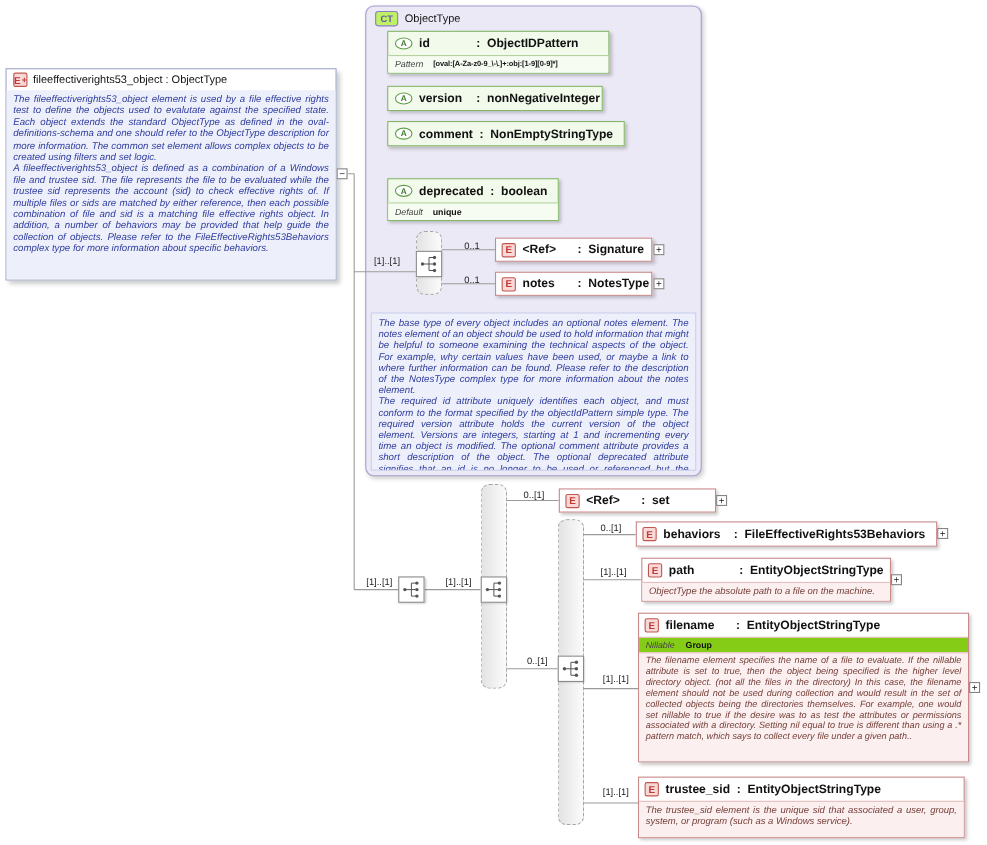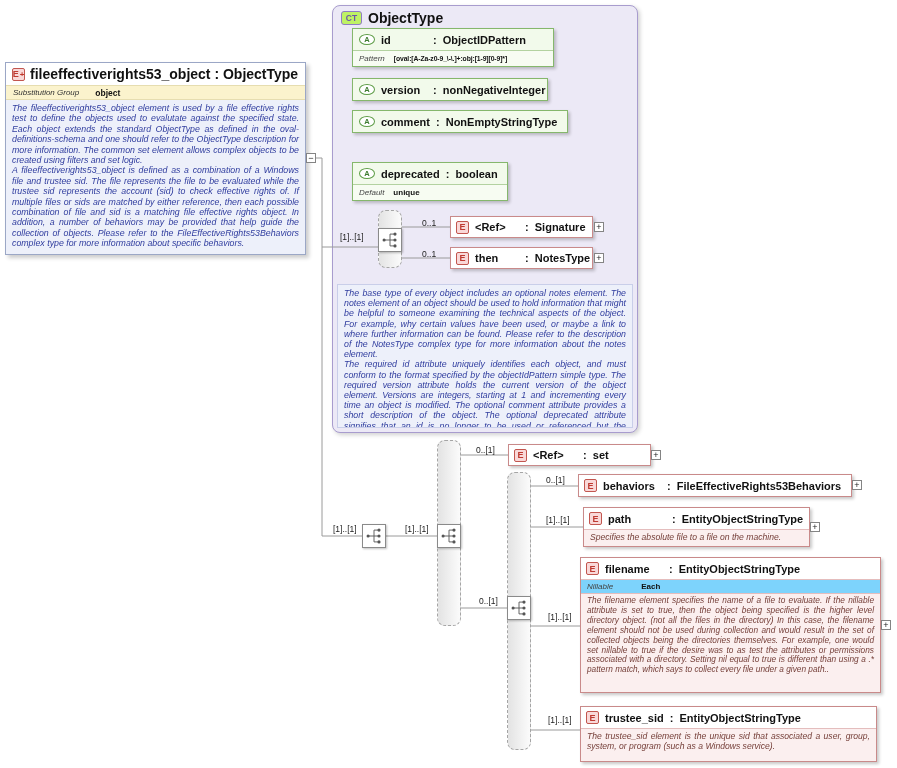--- a/index.html
+++ b/index.html
@@ -1,21 +1,21 @@
 <!DOCTYPE html>
 <html><head>
 <meta charset="utf-8">
 <style>
   *{margin:0;padding:0;box-sizing:border-box}
   body{font-family:"Liberation Sans",sans-serif;background:#fff}
   #canvas{position:relative;width:897px;height:768px;background:#fff;overflow:hidden}
   svg.wires{position:absolute;left:0;top:0;z-index:1}
   .ct-bg{position:absolute;left:332px;top:5px;width:306px;height:428px;background:#ECE9F6;border:1px solid #A89CCE;border-radius:8px;box-shadow:2px 2px 4px rgba(0,0,0,.18);z-index:0}
   .it{position:absolute;z-index:2}
-  .title{font-size:14px;font-weight:bold;color:#111;white-space:nowrap}
+  .title{font-size:10px;font-weight:normal;color:#111;white-space:nowrap}
   .ct-hdr{display:flex;align-items:center;gap:6px}
   .cticon{width:21px;height:14px;background:#bef264;border:1px solid #8E7CC3;border-radius:3px;color:#6A55A8;font-size:8.5px;font-weight:bold;display:flex;align-items:center;justify-content:center;flex:0 0 auto}
   .box{background:#fff;border:1px solid #9BA7C6;box-shadow:3px 3px 4px rgba(0,0,0,.2);display:flex;flex-direction:column}
   .box .hdr{display:flex;align-items:center;gap:5px;padding:3px 6px;flex:0 0 auto}
   .subst{height:15px;background:#FBF3CD;border-top:1px solid #E6DDB0;border-bottom:1px solid #E6DDB0;display:flex;align-items:center;padding:0 7px;flex:0 0 auto}
   .subst .flab{font-size:8px;font-style:italic;color:#333}
   .subst .fval{font-size:8.5px;font-weight:bold;margin-left:16px}
   .doc{font-style:italic;text-align:justify;white-space:pre-line;overflow:hidden}
   .bluedoc{flex:1;background:#EDF0FA;color:#2F3C9E;padding:3px 6px;font-size:8.8px;line-height:10.4px}
   .ctdoc{background:#EDF0FA;border:1px solid #C9CEE9;color:#2F3C9E;padding:3px 6px;font-size:8.8px;line-height:10.2px}
@@ -28,21 +28,21 @@
   .fval.pattern{font-size:6.8px;letter-spacing:-0.1px}
   .nm,.tp{font-size:11px;font-weight:bold;color:#111;white-space:pre}
   .aicon{width:16px;height:11px;background:#fff;border:1px solid #5D9C46;border-radius:50%;color:#3E7C30;font-size:7.5px;font-weight:bold;display:flex;align-items:center;justify-content:center;flex:0 0 auto}
   .eicon{width:13px;height:13px;background:#F9D8D8;border:1px solid #C2564F;border-radius:2px;color:#BE3A32;font-size:9px;font-weight:bold;display:flex;align-items:center;justify-content:center;flex:0 0 auto}
   .eplus{font-size:8px;color:#C0392B;font-weight:bold;margin-left:1px;font-style:normal}
   .ebox{height:22px;background:#fff;border:1px solid #C98A8A;box-shadow:2px 2px 3px rgba(0,0,0,.22);display:flex;align-items:center;gap:6px;padding:0 5px}
   .ebox .nm{min-width:44px}
   .ebig{background:#fff;border:1px solid #C98A8A;box-shadow:2px 2px 3px rgba(0,0,0,.22);display:flex;flex-direction:column}
   .ebig .hdr{height:21px;display:flex;align-items:center;gap:6px;padding:0 5px;flex:0 0 auto}
   .ebig .nm{min-width:58px}
-  .pinkfacet{height:14px;border-top:1px solid #E4BDBD;background:#7dd3fc;display:flex;align-items:center;gap:28px;padding:0 6px;flex:0 0 auto}
+  .pinkfacet{height:14px;border-top:1px solid #E4BDBD;background:#84cc16;display:flex;align-items:center;gap:10px;padding:0 6px;flex:0 0 auto}
   .pinkdoc{flex:1;background:#FBEFEF;border-top:1px solid #E4BDBD;color:#76403A;padding:2px 6px;font-size:8.6px;line-height:10.2px}
   .pinkdoc.fs-sm{font-size:8.3px;line-height:9.9px}
   .card{font-size:8.5px;color:#222;white-space:nowrap}
   .gbar{width:24px;background:linear-gradient(90deg,#E3E3E3,#FBFBFB);border:1px dashed #A5A5A5;border-radius:8px}
   .glyph{width:24px;height:24px;background:#fff;border:1px solid #8A8A8A;box-shadow:1px 1px 2px rgba(0,0,0,.25);display:flex;align-items:center;justify-content:center}
   .plusbtn{width:10px;height:10px;background:#fff;border:1px solid #848484;font-size:9px;color:#222;display:flex;align-items:center;justify-content:center;line-height:1}
 </style>
 </head>
 <body>
 
@@ -55,24 +55,20 @@
   </svg>
 
   <div class="it box" style="left:5px;top:62px;width:301px;height:193px">
     <div class="hdr">
       <span class="eicon">
           <span>E</span>
           <span class="eplus">+</span>
         </span>
       <span class="title">fileeffectiverights53_object : ObjectType</span>
     </div>
-    <div class="subst">
-      <span class="flab">Substitution Group</span>
-      <span class="fval">object</span>
-    </div>
     <div class="doc bluedoc">The fileeffectiverights53_object element is used by a file effective rights test to define the objects used to evalutate against the specified state. Each object extends the standard ObjectType as defined in the oval-definitions-schema and one should refer to the ObjectType description for more information. The common set element allows complex objects to be created using filters and set logic.
 A fileeffectiverights53_object is defined as a combination of a Windows file and trustee sid. The file represents the file to be evaluated while the trustee sid represents the account (sid) to check effective rights of. If multiple files or sids are matched by either reference, then each possible combination of file and sid is a matching file effective rights object. In addition, a number of behaviors may be provided that help guide the collection of objects. Please refer to the FileEffectiveRights53Behaviors complex type for more information about specific behaviors.</div>
   </div>
   <div class="it plusbtn" style="left:306px;top:153px">−</div>
 
   <div class="it ct-hdr" style="left:341px;top:10px">
     <span class="cticon">CT</span>
     <span class="title">ObjectType</span>
   </div>
 
@@ -132,21 +128,21 @@
   <div class="it ebox" style="left:450px;top:216px;width:143px">
     <span class="eicon">E</span>
     <span class="nm">&lt;Ref&gt;</span>
     <span class="tp">:  Signature</span>
   </div>
   <div class="it plusbtn" style="left:594px;top:222px">+</div>
 
   <span class="it card" style="left:422px;top:249px">0..1</span>
   <div class="it ebox" style="left:450px;top:247px;width:143px">
     <span class="eicon">E</span>
-    <span class="nm">then</span>
+    <span class="nm">notes</span>
     <span class="tp">:  NotesType</span>
   </div>
   <div class="it plusbtn" style="left:594px;top:253px">+</div>
 
   <div class="it doc ctdoc" style="left:337px;top:284px;width:296px;height:144px">The base type of every object includes an optional notes element. The notes element of an object should be used to hold information that might be helpful to someone examining the technical aspects of the object. For example, why certain values have been used, or maybe a link to where further information can be found. Please refer to the description of the NotesType complex type for more information about the notes element.
 The required id attribute uniquely identifies each object, and must conform to the format specified by the objectIdPattern simple type. The required version attribute holds the current version of the object element. Versions are integers, starting at 1 and incrementing every time an object is modified. The optional comment attribute provides a short description of the object. The optional deprecated attribute signifies that an id is no longer to be used or referenced but the information has been kept around for historic purposes.</div>
 
   <span class="it card" style="left:333px;top:524px">[1]..[1]</span>
   <div class="it glyph" style="left:362px;top:524px">
     <svg viewBox="0 0 22 22" width="20" height="20">
@@ -198,34 +194,34 @@
   </div>
   <div class="it plusbtn" style="left:852px;top:480px">+</div>
 
   <span class="it card" style="left:546px;top:515px">[1]..[1]</span>
   <div class="it ebig" style="left:583px;top:507px;width:227px;height:40px">
     <div class="hdr">
       <span class="eicon">E</span>
       <span class="nm">path</span>
       <span class="tp">:  EntityObjectStringType</span>
     </div>
-    <div class="doc pinkdoc">Specifies the absolute file to a file on the machine.</div>
+    <div class="doc pinkdoc">ObjectType the absolute path to a file on the machine.</div>
   </div>
   <div class="it plusbtn" style="left:810px;top:522px">+</div>
 
   <span class="it card" style="left:548px;top:612px">[1]..[1]</span>
   <div class="it ebig" style="left:580px;top:557px;width:301px;height:136px">
     <div class="hdr">
       <span class="eicon">E</span>
       <span class="nm">filename</span>
       <span class="tp">:  EntityObjectStringType</span>
     </div>
     <div class="pinkfacet">
       <span class="flab">Nillable</span>
-      <span class="fval">Each</span>
+      <span class="fval">Group</span>
     </div>
     <div class="doc pinkdoc fs-sm">The filename element specifies the name of a file to evaluate. If the nillable attribute is set to true, then the object being specified is the higher level directory object. (not all the files in the directory) In this case, the filename element should not be used during collection and would result in the set of collected objects being the directories themselves. For example, one would set nillable to true if the desire was to as test the attributes or permissions associated with a directory. Setting nil equal to true is different than using a .* pattern match, which says to collect every file under a given path..</div>
   </div>
   <div class="it plusbtn" style="left:881px;top:620px">+</div>
 
   <span class="it card" style="left:548px;top:715px">[1]..[1]</span>
   <div class="it ebig" style="left:580px;top:706px;width:297px;height:56px">
     <div class="hdr">
       <span class="eicon">E</span>
       <span class="nm">trustee_sid</span>

